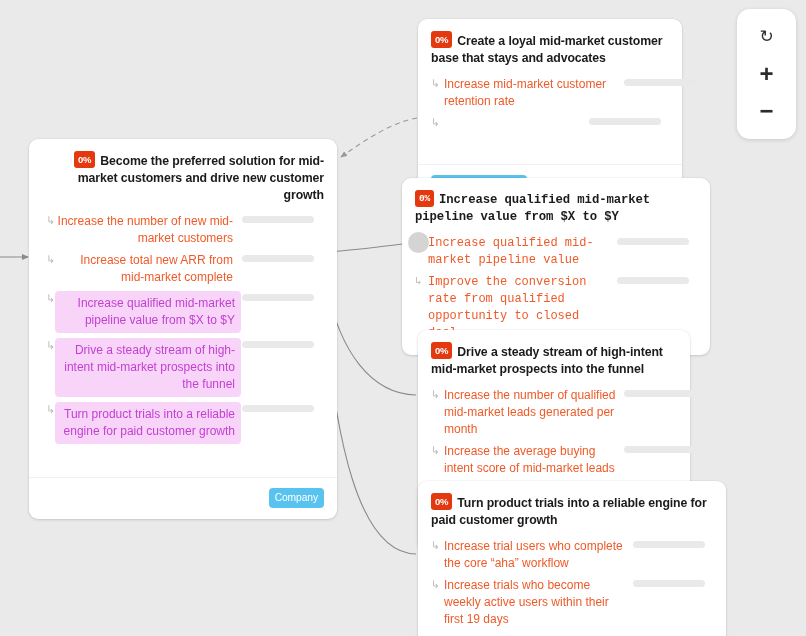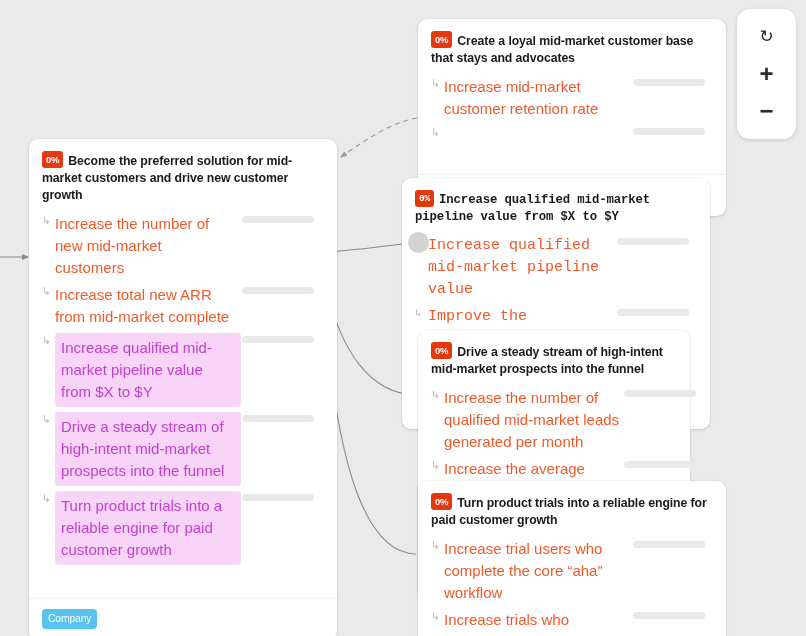--- a/index.html
+++ b/index.html
@@ -62,22 +62,22 @@
   .kr-arrow {
     flex: 0 0 auto;
     width: 13px;
     color: #b9b9b9;
     font-size: 10.5px;
     line-height: 15px;
     padding-top: 1px;
   }
   .kr-text {
     flex: 0 0 auto;
-    font-size: 15px;
-    line-height: 22px;
+    font-size: 12px;
+    line-height: 17px;
     color: #f05a28;
     padding: 1px 0;
   }
   .kr-text.hl {
     color: #c33fd4;
     background: #f8d4f8;
     border-radius: 4px;
     padding: 4px 6px;
     margin: 1px 0 1px 0;
   }
@@ -100,22 +100,22 @@
     background: #58c3ee;
     color: #ffffff;
     font-size: 10.3px;
     line-height: 1;
     padding: 4.5px 6px 5.5px 6px;
     border-radius: 4px;
     letter-spacing: -0.1px;
   }
 
   
-  #card-company { left: 29px;  top: 139px; width: 308px; }
-  #card-cs      { left: 418px; top: 19px;  width: 308px; }
+  #card-company { left: 29px;  top: 139px; width: 308px; text-align: right; }
+  #card-cs      { left: 418px; top: 19px;  width: 264px; }
   #card-sales   { left: 402px; top: 178px; width: 308px; font-family: Liberation Mono, monospace; }
   #card-mkt     { left: 418px; top: 330px; width: 272px; }
   #card-tech    { left: 418px; top: 481px; width: 308px; }
 
   #card-company .kr-text { width: 178px; }
   #card-company .kr-text.hl { width: 186px; }
   #card-company .kr-bar { width: 72px; margin-right: 10px; }
 
   .right-card .kr-text { width: 180px; }
   .right-card .kr-bar { width: 72px; margin-right: 8px; }

